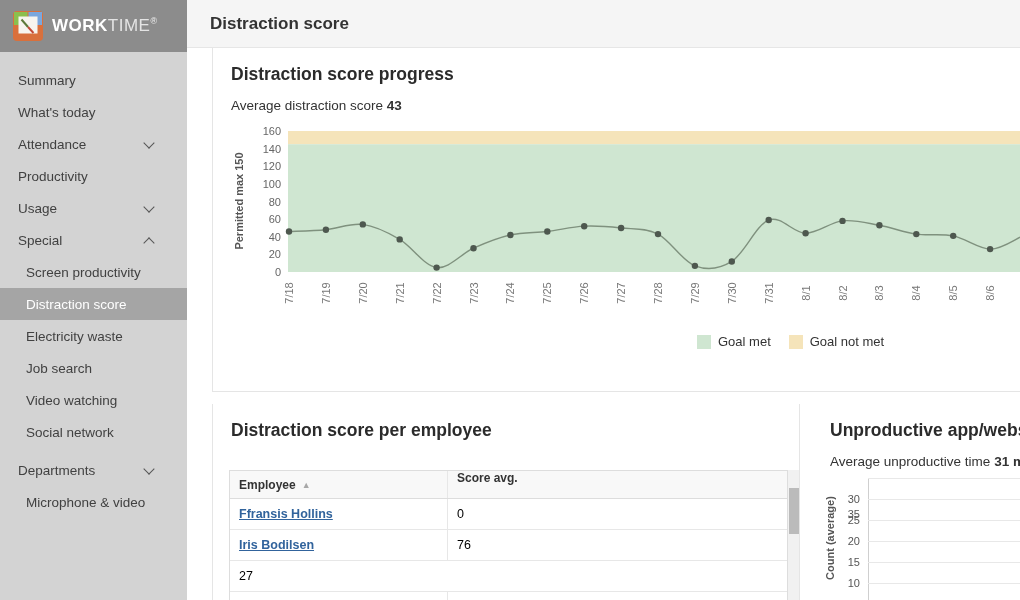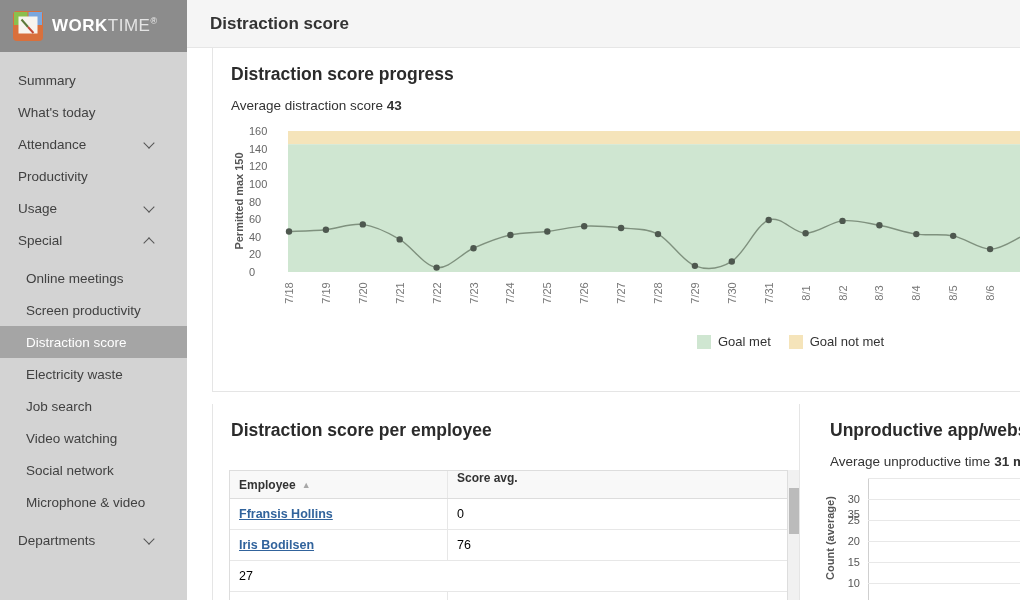--- a/index.html
+++ b/index.html
@@ -40,21 +40,21 @@
   .card-sub b { font-weight:bold; }
 
   .card1 { left:212px; top:48px; width:808px; height:344px;
            border-left:1px solid #e5e5e5; border-bottom:1px solid #e5e5e5; }
   .card2 { left:212px; top:404px; width:588px; height:196px;
            border-left:1px solid #e5e5e5; border-right:1px solid #e5e5e5; overflow:hidden; }
   .card3 { left:812px; top:404px; width:208px; height:196px; overflow:hidden; }
 
   
   .plot { position:absolute; left:75px; top:83px; width:733px; height:141px; }
-  .ytick { position:absolute; width:32px; font-size:11px; color:#666; line-height:12px; }
+  .ytick { position:absolute; width:32px; text-align:right; font-size:11px; color:#666; line-height:12px; }
   .ylab { position:absolute; font-size:11px; font-weight:bold; color:#555; width:140px; height:14px;
           text-align:center; transform:rotate(-90deg); }
   .xlab { position:absolute; width:36px; height:12px; text-align:center; font-size:11px; color:#777;
           transform:rotate(-90deg); line-height:12px; }
   .legend { position:absolute; left:484px; top:286px; display:flex; gap:18px; align-items:center; }
   .leg-item { display:flex; align-items:center; gap:7px; font-size:13px; color:#333; }
   .swatch { width:14px; height:14px; display:inline-block; }
 
   
   .table { position:absolute; left:16px; top:66px; width:560px;
@@ -108,47 +108,44 @@
           <span>Productivity</span>
         </div>
         <div class="side-item">
           <span>Usage</span>
           <span class="chev down"></span>
         </div>
         <div class="side-item">
           <span>Special</span>
           <span class="chev up"></span>
         </div>
-        <div class="side-item sub gap">
-          <span>Online meetings</span>
-        </div>
         <div class="side-item sub">
           <span>Screen productivity</span>
         </div>
         <div class="side-item sub active">
           <span>Distraction score</span>
         </div>
         <div class="side-item sub">
           <span>Electricity waste</span>
         </div>
         <div class="side-item sub">
           <span>Job search</span>
         </div>
         <div class="side-item sub">
           <span>Video watching</span>
         </div>
         <div class="side-item sub">
           <span>Social network</span>
-        </div>
-        <div class="side-item sub">
-          <span>Microphone &amp; video</span>
         </div>
         <div class="side-item gap">
           <span>Departments</span>
           <span class="chev down"></span>
+        </div>
+        <div class="side-item sub">
+          <span>Microphone &amp; video</span>
         </div>
       </div>
   </div>
 
   <div class="header">
     <div class="header-title">Distraction score</div>
   </div>
 
   <div class="card card1">
     <div class="card-title">Distraction score progress</div>

